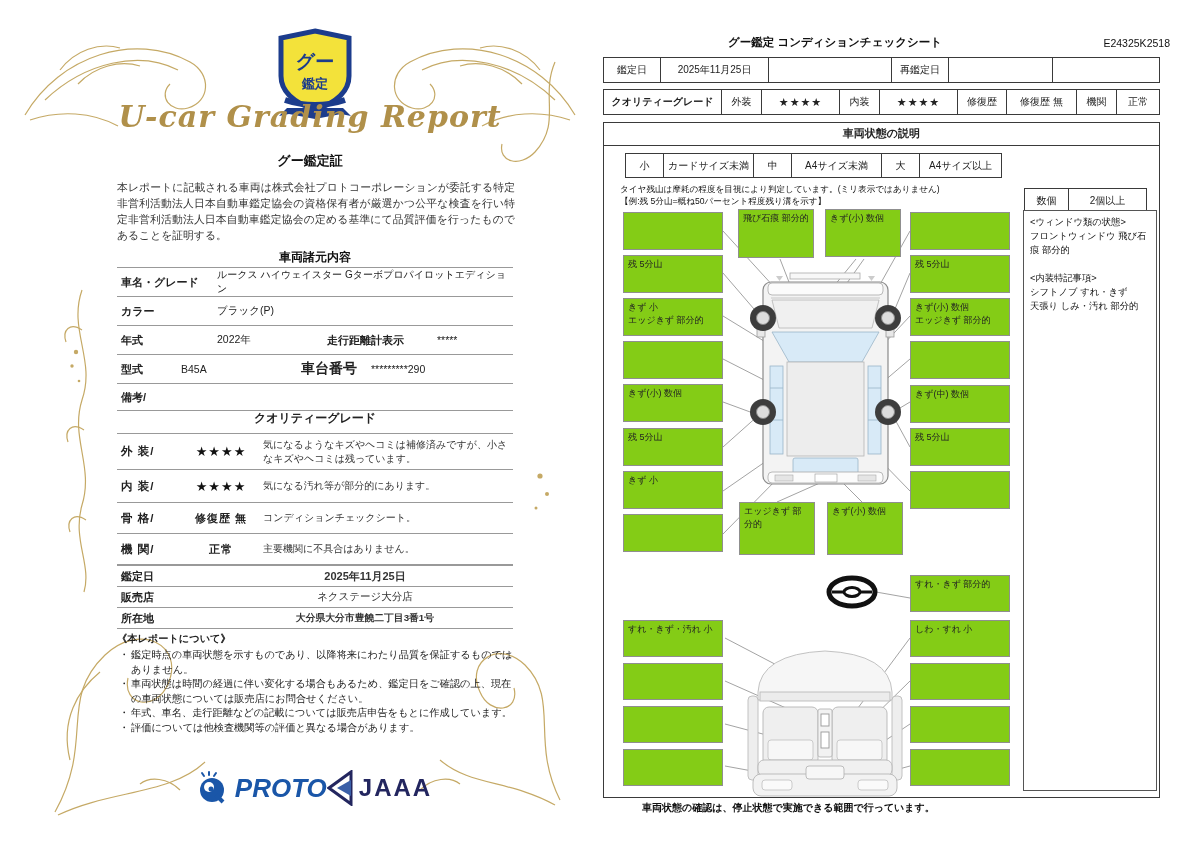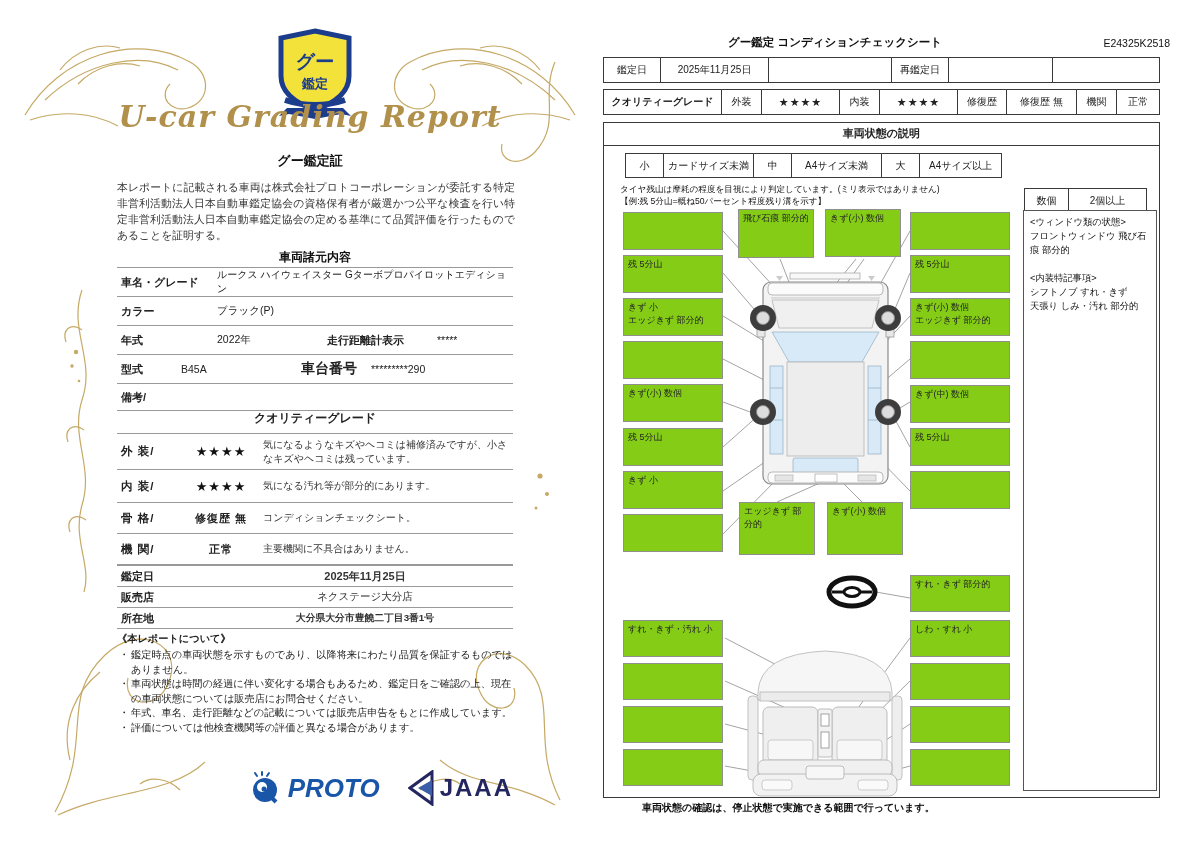--- a/index.html
+++ b/index.html
@@ -29,21 +29,21 @@
   .info{left:117px;top:565px;width:396px;}
   .info .row{display:flex;align-items:center;border-top:1px solid #999;height:20px;}
   .info .row:last-child{border-bottom:1px solid #999;}
   .info .lab{width:96px;font-weight:bold;font-size:11px;padding-left:4px;}
   .info .val{flex:1;text-align:center;font-size:10.5px;font-weight:bold;color:#333;}
   .notes{left:117px;top:632px;width:404px;font-size:10.2px;line-height:1.42;color:#222;}
   .notes .nt{font-weight:bold;margin-bottom:2px;}
   .notes .li{display:flex;}
   .notes .b{width:14px;flex:none;text-align:center;}
   .notes .tx{flex:1;}
-  .logos{left:117px;top:770px;width:396px;display:flex;justify-content:flex-end;align-items:center;gap:28px;}
+  .logos{left:117px;top:770px;width:396px;display:flex;justify-content:center;align-items:center;}
   .proto-text{font-size:26px;font-weight:900;font-style:italic;color:#1a56a8;letter-spacing:0px;}
   .jaaa-text{font-size:24px;font-weight:900;color:#23265f;letter-spacing:2px;}
   
   .sheet-title{left:700px;top:35px;width:270px;text-align:center;font-weight:bold;font-size:11.5px;color:#111;}
   .doc-num{left:1080px;top:37px;width:90px;font-size:10.5px;color:#111;text-align:right;}
   .t{display:flex;border:1.5px solid #3a3a3a;font-size:10px;align-items:stretch;background:#fff;}
   .t .c{border-right:1px solid #3a3a3a;display:flex;align-items:center;justify-content:center;text-align:center;box-sizing:border-box;}
   .t .c:last-child{border-right:none;}
   .t .stars{font-size:11px;letter-spacing:1px;}
   .mainbox{left:603px;top:122px;width:557px;height:676px;border:1.5px solid #3a3a3a;background:#fff;}

